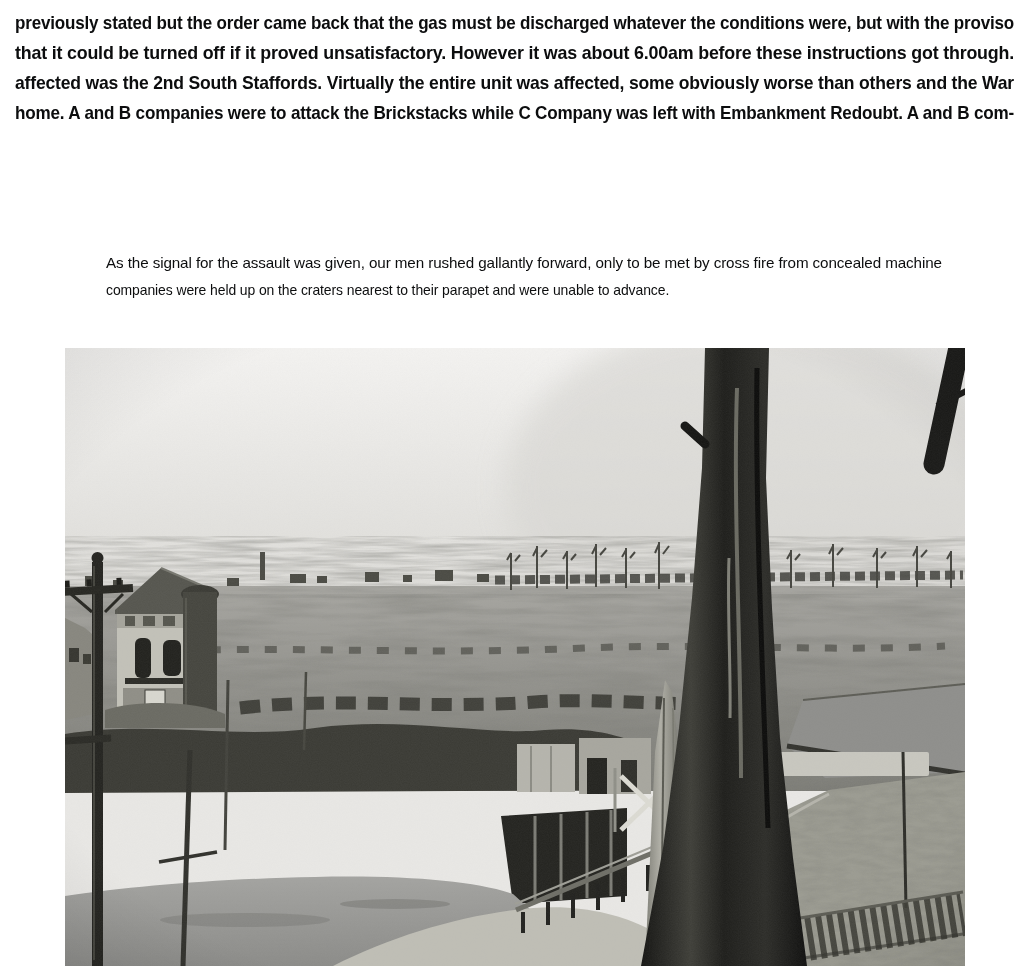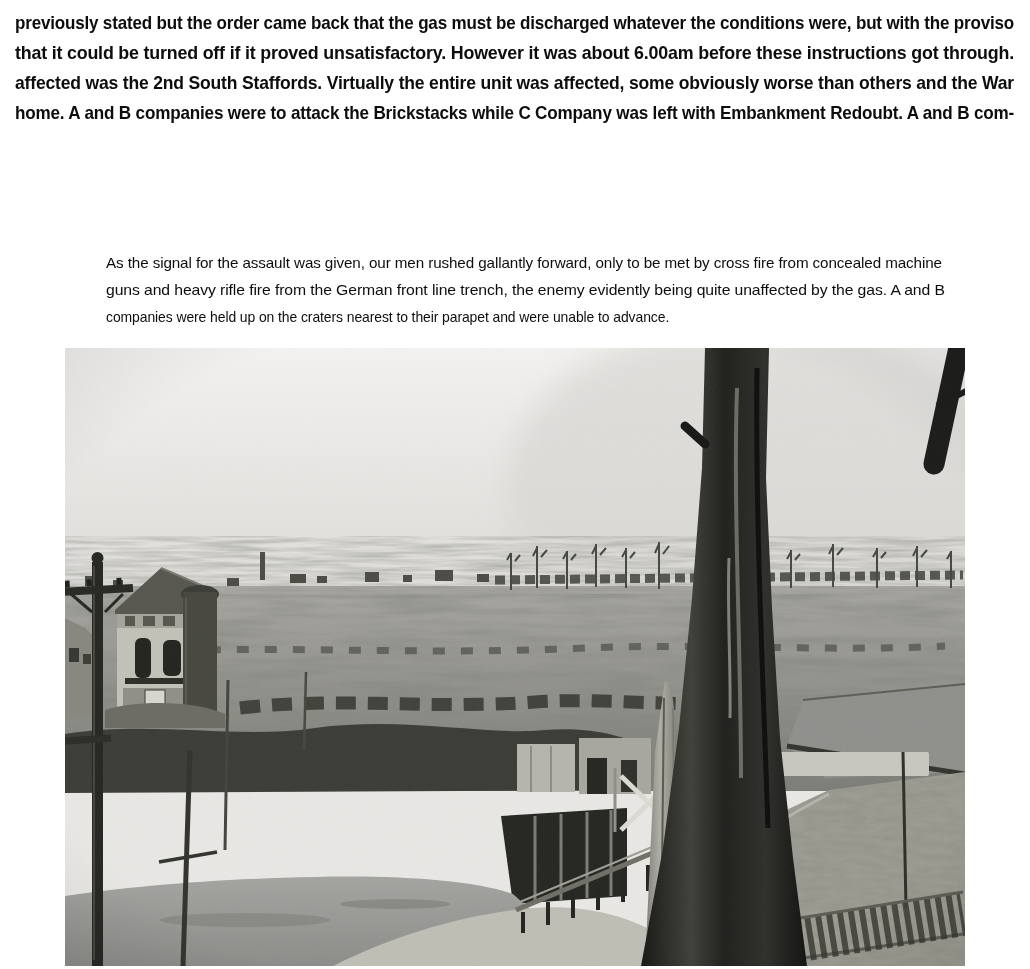--- a/index.html
+++ b/index.html
@@ -21,21 +21,20 @@
 
 <div class="para">
   <div class="fitline"><span style="transform: scaleX(0.8956);">previously stated but the order came back that the gas must be discharged whatever the conditions were, but with the proviso</span></div>
   <div class="fitline"><span style="transform: scaleX(0.938455);">that it could be turned off if it proved unsatisfactory. However it was about 6.00am before these instructions got through.</span></div>
   <div class="fitline"><span style="transform: scaleX(0.92325);">affected was the 2nd South Staffords. Virtually the entire unit was affected, some obviously worse than others and the War</span></div>
   <div class="fitline"><span style="transform: scaleX(0.899304);">home. A and B companies were to attack the Brickstacks while C Company was left with Embankment Redoubt. A and B com-</span></div>
 </div>
 
 <div class="quote">
   <div class="fitline"><span style="transform: scaleX(1.01385);">As the signal for the assault was given, our men rushed gallantly forward, only to be met by cross fire from concealed machine</span></div>
-  <div class="fitline"><span style="transform: scaleX(1.05017);">guns and heavy rifle fire from the German front line trench, the enemy evidently being quite unaffected by the gas. A and B</span></div>
   <div class="fitline"><span style="transform: scaleX(0.93);">companies were held up on the craters nearest to their parapet and were unable to advance.</span></div>
 </div>
 
 <figure class="figure" role="img" aria-label="Black-and-white First World War photograph of a shattered canal landscape: a ruined house and telegraph poles on the left, a flooded lock basin with a wooden jetty in the centre, blasted tree trunks in the foreground and a picket fence on the right">
   <svg viewBox="0 0 900 618" preserveAspectRatio="none">
     <defs>
       <linearGradient id="g-sky" x1="0" y1="0" x2="0" y2="1">
         <stop offset="0" stop-color="#f4f3f1"></stop>
           <stop offset="1" stop-color="#dcdbd7"></stop>
       </linearGradient>

